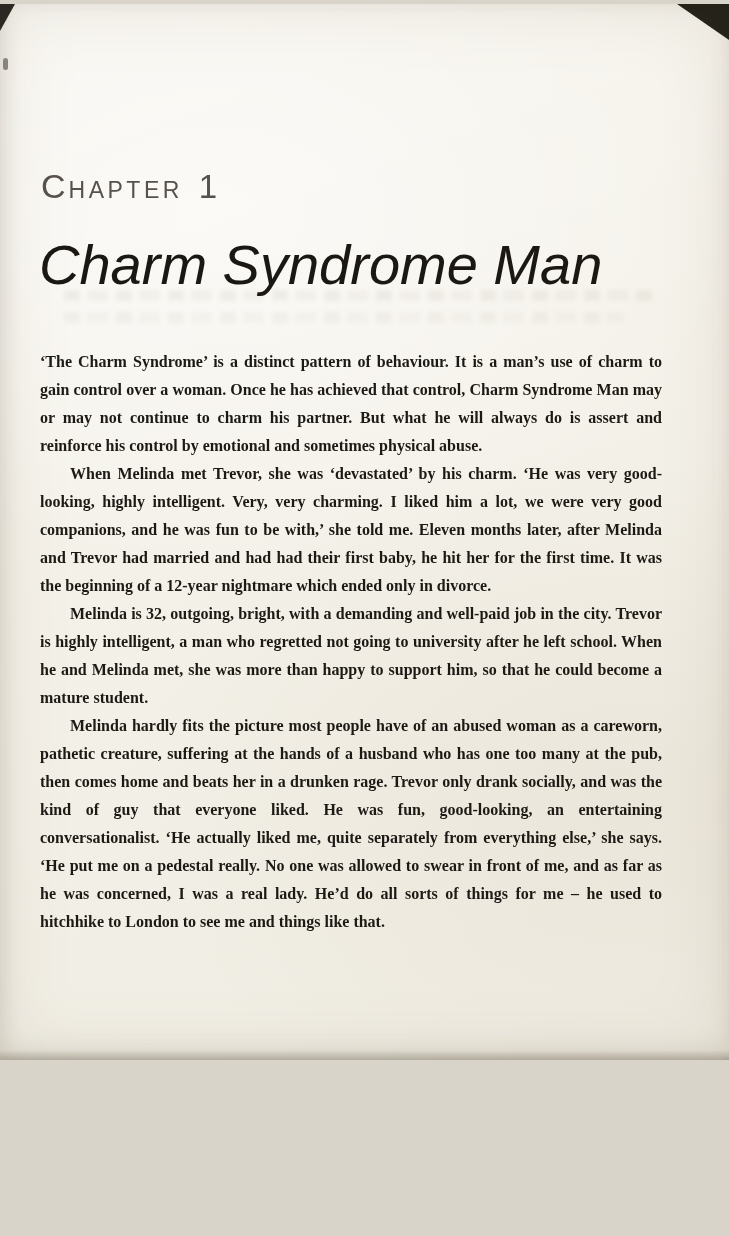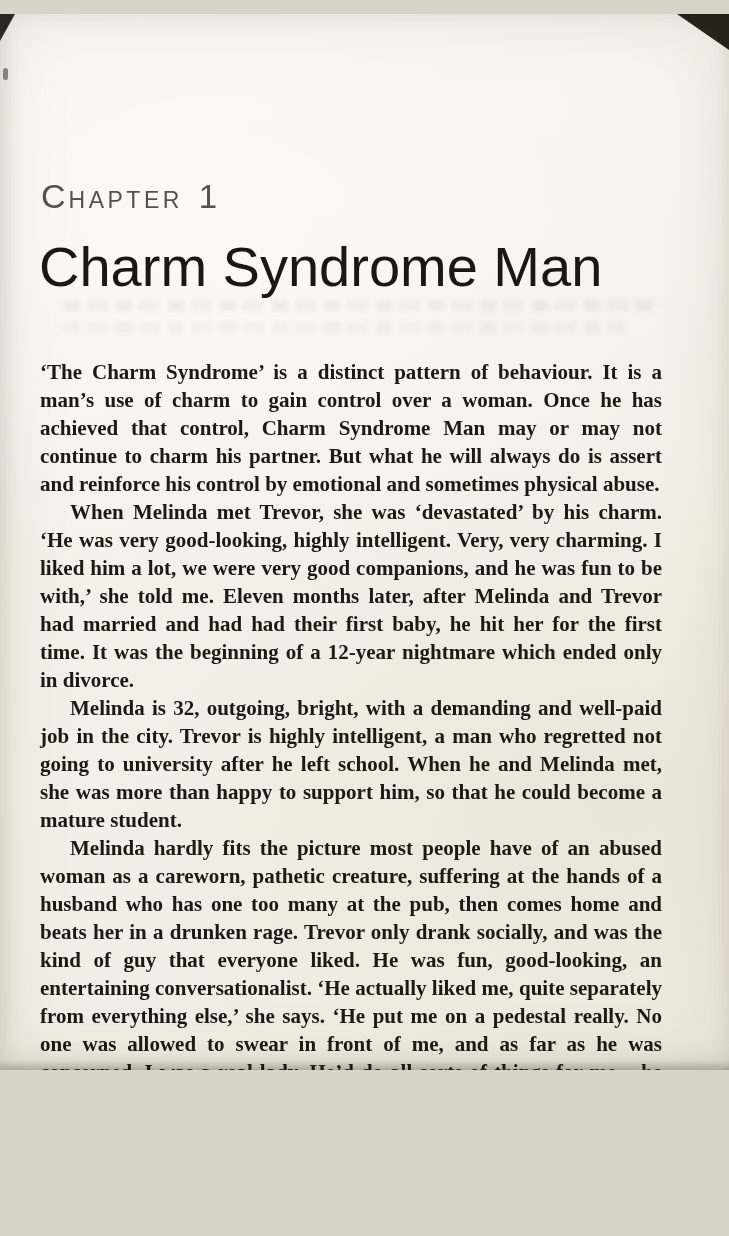--- a/index.html
+++ b/index.html
@@ -1,21 +1,21 @@
 <!DOCTYPE html>
 <html><head>
 <meta charset="utf-8">
 <style>
   html, body { margin: 0; padding: 0; background: #d8d4c9; }
 
   .page {
     position: relative;
     width: 729px;
     height: 1056px;
-    margin: 14px auto;
+    margin: 4px auto;
     overflow: hidden;
     background:
       radial-gradient(ellipse 900px 600px at 30% 20%, rgba(255,255,255,0.55), rgba(255,255,255,0) 60%),
       radial-gradient(ellipse 700px 500px at 85% 75%, rgba(215,205,185,0.25), rgba(215,205,185,0) 70%),
       linear-gradient(160deg, #f8f6f0 0%, #f4f1e9 45%, #efece2 100%);
     box-shadow:
       inset 0 0 70px rgba(140,125,100,0.16),
       inset 0 -10px 22px rgba(90,80,62,0.10),
       inset 6px 0 18px rgba(120,108,88,0.08);
     font-family: "Liberation Serif", serif;
@@ -90,35 +90,36 @@
     font-family: "Liberation Sans", sans-serif;
     color: #56514a;
     white-space: nowrap;
   }
   .chapter-label .cap   { font-size: 34px; letter-spacing: 3px; }
   .chapter-label .rest  { font-size: 23px; letter-spacing: 3.5px; }
   .chapter-label .num   { font-size: 33px; margin-left: 16px; }
 
   .page-title {
     position: absolute;
-    left: 39px; top: 220px;
+    left: 39px; top: 228px;
     margin: 0;
     font-family: "Liberation Sans", sans-serif;
     font-size: 56px;
     font-weight: 400;
     letter-spacing: 0px;
     color: #1b1813;
+    font-style: italic;
   }
 
   
   .body-text {
     position: absolute;
     left: 40px; top: 344px;
     width: 622px;
-    font-size: 21px;
+    font-size: 16px;
     line-height: 28px;
     font-weight: 600;
     color: #1d1a15;
     text-align: justify;
   }
   .body-text p { margin: 0; }
   .body-text p + p { text-indent: 30px; }
   .italic { }
 </style>
 </head>

